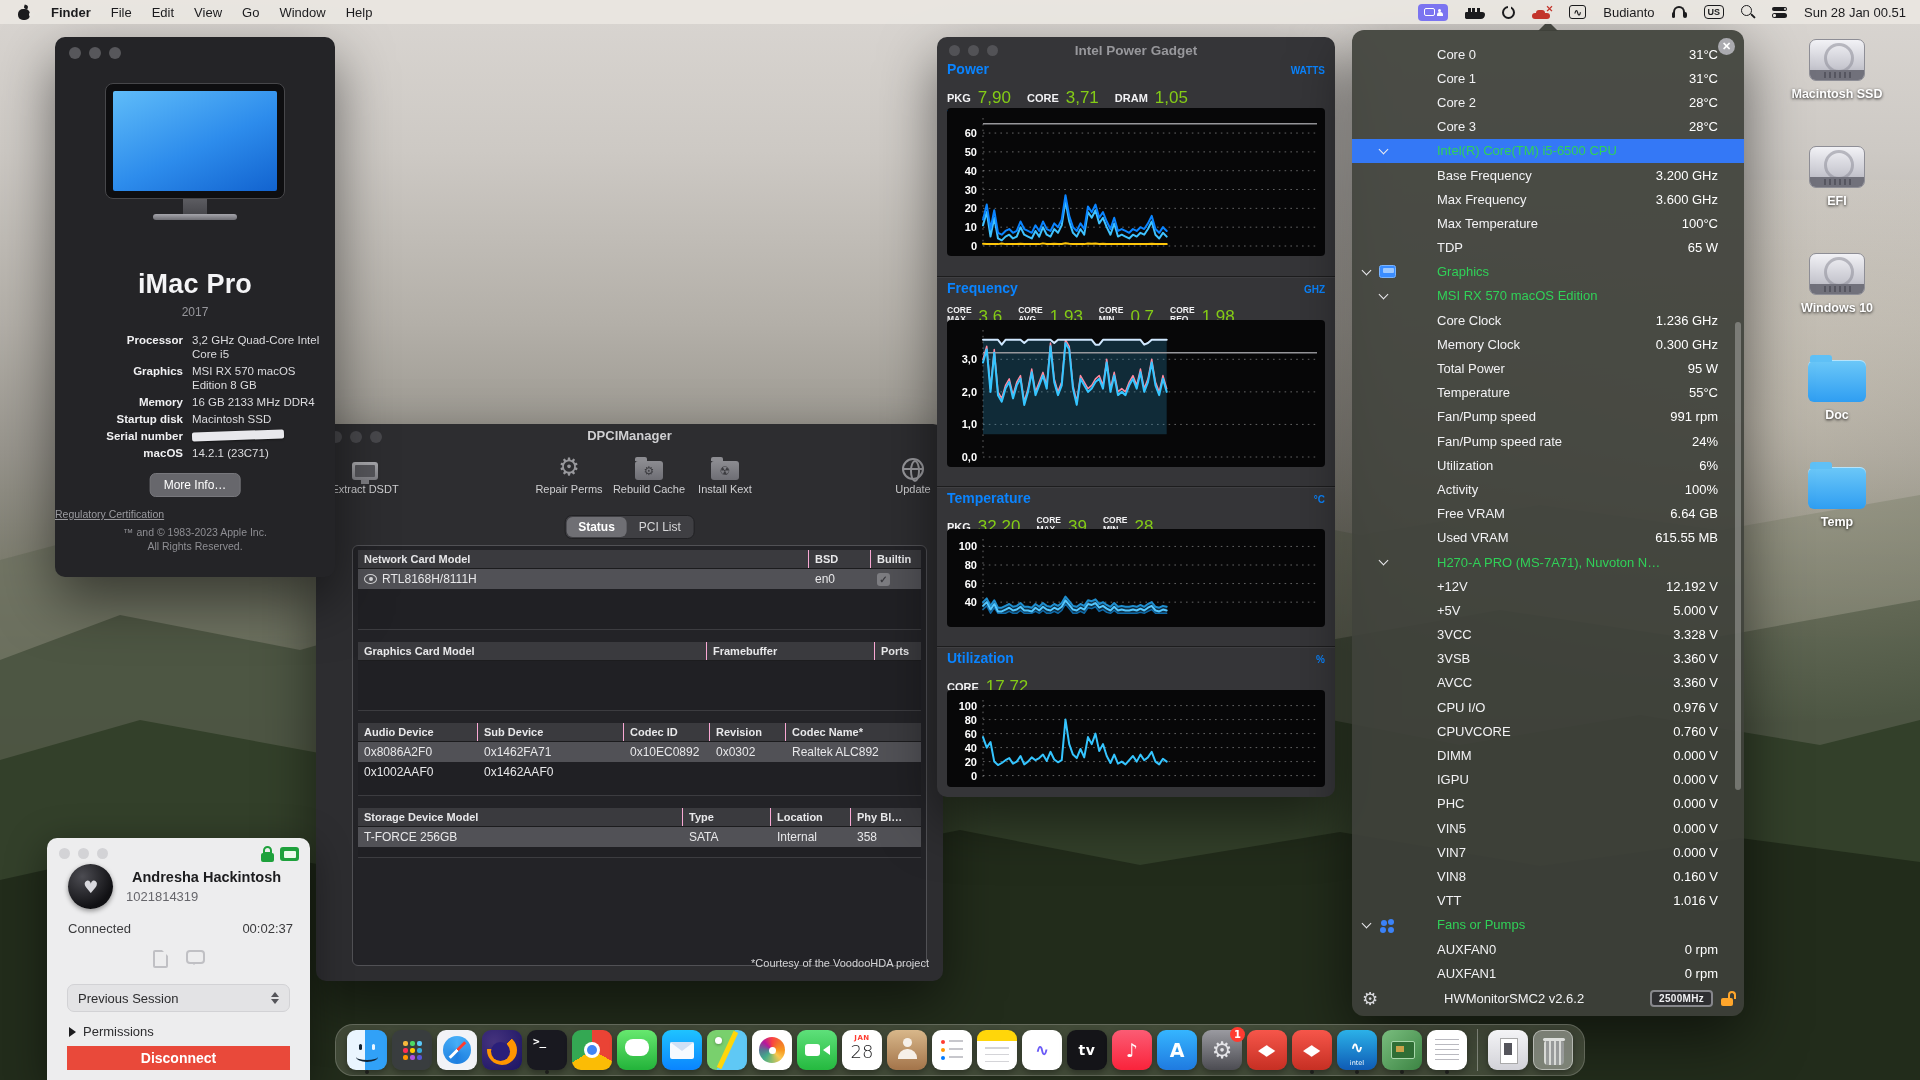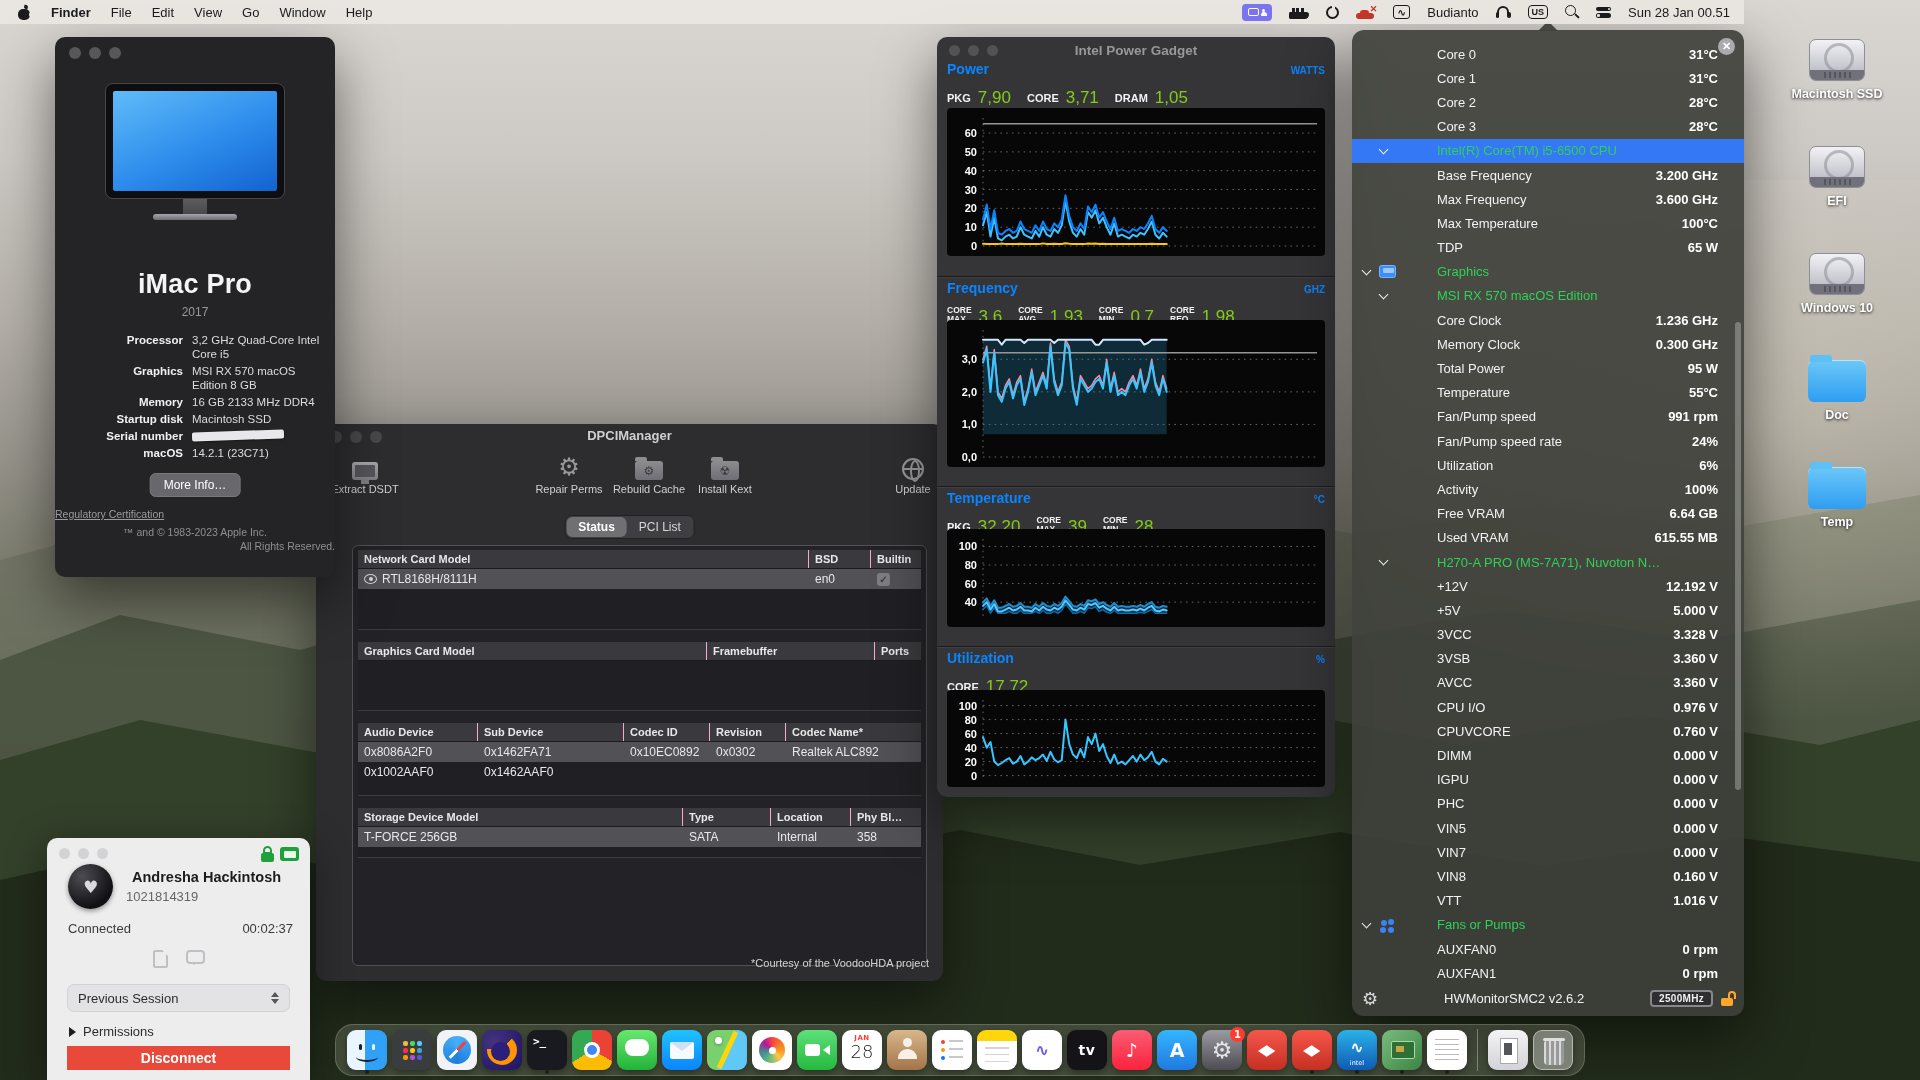--- a/index.html
+++ b/index.html
@@ -7,21 +7,21 @@
   .screen { position:absolute; inset:0; width:1920px; height:1080px; background:#8f8c85; overflow:hidden; }
 
   
   .wallpaper { position:absolute; inset:0;
     background:linear-gradient(180deg,#dad6d2 0%,#cdc9c4 14%,#b3afa8 30%,#97948c 42%,#7d7d6f 52%,#5d6450 64%,#41492f 76%,#2c3522 88%,#20281a 100%);}
   .wallpaper svg { position:absolute; inset:0; }
   .sunglow { position:absolute; right:0; top:180px; width:900px; height:600px;
     background:radial-gradient(ellipse at 80% 40%, rgba(245,235,215,0.35), rgba(245,235,215,0) 60%);}
 
   
-  .menubar { position:absolute; left:0; top:0; width:1744px; height:24px; z-index:80;
+  .menubar { position:absolute; left:0; top:0; width:1920px; height:24px; z-index:80;
     background:rgba(233,230,225,0.93); display:flex; align-items:center; color:#1b1b1d; font-size:13px; }
   .mb-left { display:flex; align-items:center; gap:20px; padding-left:18px; }
   .mb-item.bold { font-weight:bold; }
   .apple { position:relative; width:13px; height:15px; }
   .apple .a-body { position:absolute; left:0; top:4px; width:12px; height:11px; background:#1b1b1d; border-radius:5px 5px 5px 5px; }
   .apple .a-leaf { position:absolute; left:6px; top:0; width:4px; height:4px; background:#1b1b1d; border-radius:0 60% 0 60%; transform:rotate(20deg); }
   .apple .a-bite { position:absolute; right:-3px; top:7px; width:5px; height:5px; background:rgba(233,230,225,1); border-radius:50%; }
   .mb-right { margin-left:auto; display:flex; align-items:center; gap:17px; padding-right:14px; }
   .ss-box { width:30px; height:17px; background:#7b74f0; border-radius:4px; display:flex; align-items:center; justify-content:center; gap:2px; }
   .ss-screen { width:11px; height:8px; border:1.6px solid #fff; border-radius:2px; }
@@ -69,21 +69,21 @@
   .about-title { position:absolute; top:232px; width:100%; text-align:center; font-size:27px; font-weight:bold; color:#f4f4f6; letter-spacing:0.2px; }
   .about-year { position:absolute; top:268px; width:100%; text-align:center; font-size:12px; color:#97979c; }
   .about-specs { position:absolute; top:296px; left:16px; right:14px; }
   .spec-row { display:grid; grid-template-columns:112px 1fr; column-gap:9px; margin-bottom:3px; font-size:11.5px; line-height:14px; }
   .spec-label { text-align:right; font-weight:bold; color:#f0f0f2; }
   .spec-value { color:#dcdcdf; }
   .scribble { width:92px; height:9px; margin-top:2px; background:#e8e8ec; border-radius:2px; transform:rotate(-2deg); box-shadow:0 1px 2px rgba(0,0,0,0.4); }
   .more-info { position:absolute; top:436px; left:50%; transform:translateX(-50%); background:#67676c; border:1px solid #77777c; color:#fff; font-size:12px; padding:4px 13px; border-radius:6px; }
   .regulatory { position:absolute; top:471px; width:100%; text-align:left; font-size:10.5px; color:#9b9ba0; text-decoration:underline; }
   .copy1 { position:absolute; top:489px; width:100%; text-align:center; font-size:10.5px; color:#8e8e93; }
-  .copy2 { position:absolute; top:503px; width:100%; text-align:right; font-size:10.5px; color:#8e8e93; }
+  .copy2 { position:absolute; top:503px; width:100%; text-align:center; font-size:10.5px; color:#8e8e93; }
 
   
   .ipg { left:937px; top:37px; width:398px; height:760px; background:#353538; z-index:40; }
   .ipg .dots { left:12px; top:8px; } .ipg .dots i { width:11px; height:11px; background:#525256; }
   .ipg-title { position:absolute; top:6px; width:100%; text-align:center; font-size:13.5px; font-weight:bold; color:#98989c; }
   .pg-section { position:absolute; left:10px; right:10px; }
   .sec-power { top:24px; } .sec-freq { top:243px; } .sec-temp { top:453px; } .sec-util { top:613px; }
   .pg-sep { position:absolute; left:0; right:0; height:1px; background:rgba(0,0,0,0.45); box-shadow:0 1px 0 rgba(255,255,255,0.05); }
   .pg-head { display:flex; justify-content:space-between; align-items:baseline; height:20px; }
   .pg-title { color:#0a84ff; font-size:14px; font-weight:bold; }
@@ -141,21 +141,21 @@
   .footnote { position:absolute; right:14px; bottom:12px; font-size:11px; color:#d4d4d6; }
 
   
   .hw { position:absolute; left:1352px; top:30px; width:392px; height:986px; z-index:60;
     background:rgba(62,64,58,0.92); border-radius:12px; box-shadow:0 20px 60px rgba(0,0,0,0.55); color:#f0f0f2; }
   .pop-arrow { position:absolute; top:-9px; left:186px; width:0; height:0; border-left:10px solid transparent; border-right:10px solid transparent; border-bottom:10px solid rgba(62,64,58,0.95); }
   .hw-close { position:absolute; top:8px; right:9px; width:17px; height:17px; border-radius:50%; background:#aaaaaf; color:#fff; font-size:11px; font-weight:bold; display:flex; align-items:center; justify-content:center; z-index:3; }
   .hw-rows { position:absolute; top:12px; left:0; right:0; }
   .hw-row { height:24.2px; display:flex; align-items:center; position:relative; padding-left:85px; padding-right:26px; font-size:13px; }
   .hw-row .lab { color:#f2f2f4; white-space:nowrap; }
-  .hw-row .val { margin-left:auto; font-weight:700; color:#fff; white-space:nowrap; }
+  .hw-row .val { margin-left:auto; font-weight:400; color:#fff; white-space:nowrap; }
   .hw-row.grp .lab { color:#30d158; }
   .hw-row.sel { background:#3478f6; }
   .chev { position:absolute; top:7px; width:7px; height:7px; border-right:1.8px solid #ececf0; border-bottom:1.8px solid #ececf0; transform:rotate(45deg); }
   .chev.l1 { left:11px; } .chev.l2 { left:28px; }
   .hwico { position:absolute; left:27px; top:5px; }
   .display-icon { width:17px; height:13px; background:#3a8dff; border-radius:2.5px; border:1px solid #79b4ff; }
   .display-icon:after { content:""; position:absolute; left:3px; top:2.5px; width:11px; height:5px; background:#9cc8ff; border-radius:1px; }
   .fan-icon { width:6px; height:6px; background:#3b82f7; border-radius:50%; margin:2px 0 0 2px;
     box-shadow:7px -1px 0 #3b82f7, -1px 7px 0 #3b82f7, 7px 7px 0 #3b82f7; }
   .hw-footer { position:absolute; left:0; right:0; bottom:4px; height:28px; display:flex; align-items:center; padding:0 10px; gap:8px; }

